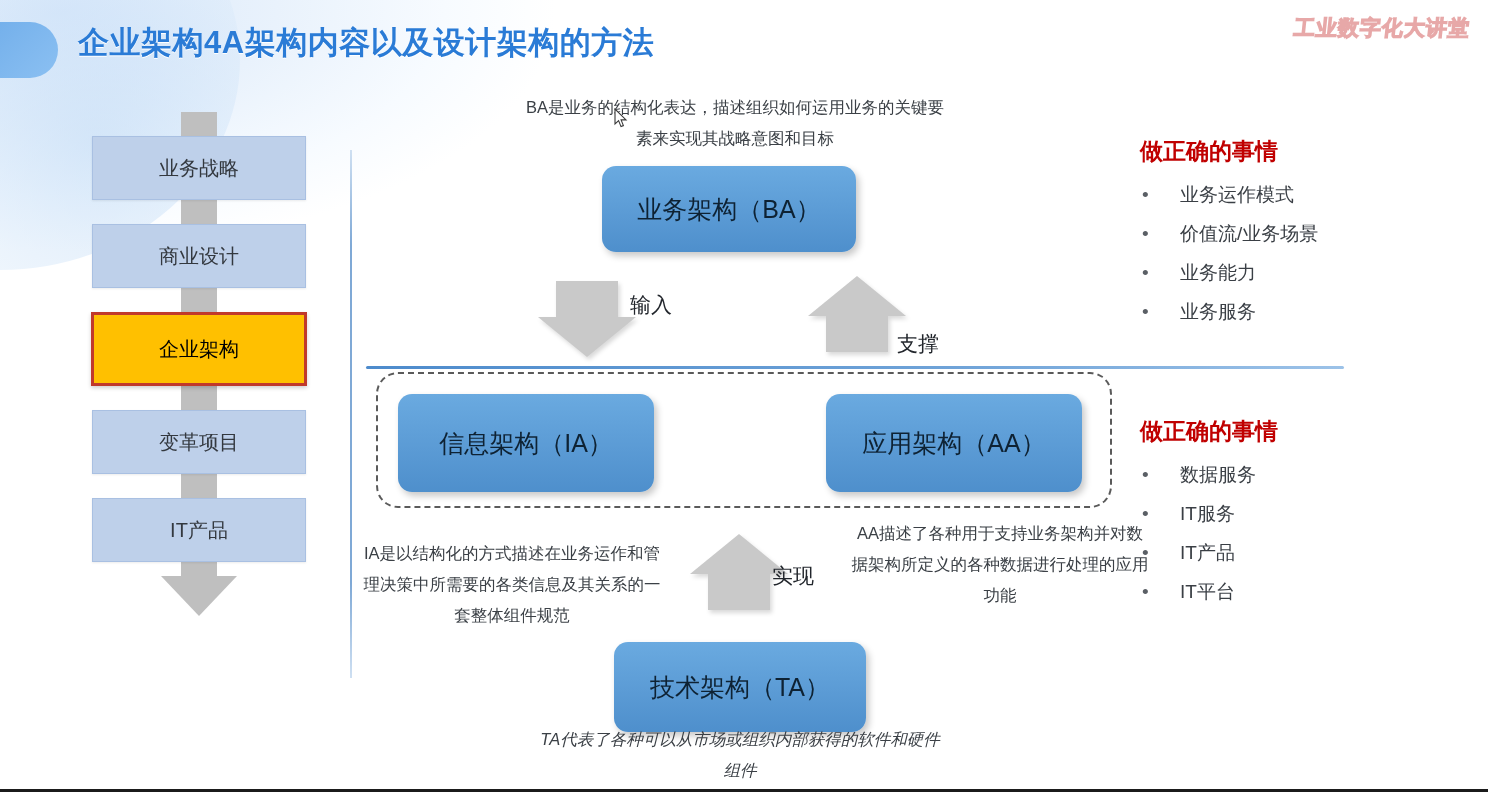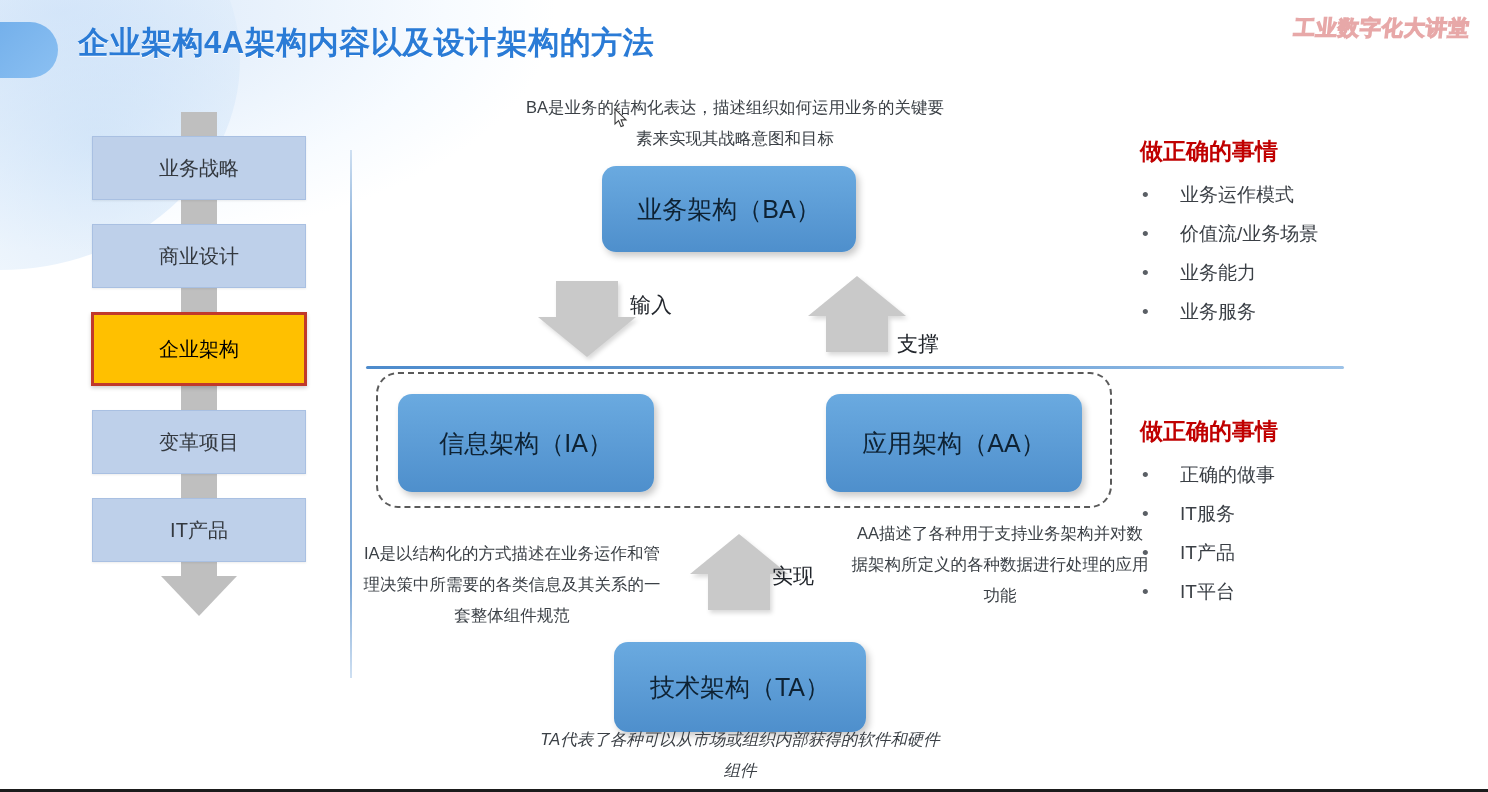--- a/index.html
+++ b/index.html
@@ -216,21 +216,21 @@
       <li><span class="bullet">•</span><span>业务运作模式</span></li>
       <li><span class="bullet">•</span><span>价值流/业务场景</span></li>
       <li><span class="bullet">•</span><span>业务能力</span></li>
       <li><span class="bullet">•</span><span>业务服务</span></li>
     </ul>
   </div>
 
   <div class="panel" id="panel-bottom">
     <div class="panel-title">做正确的事情</div>
     <ul>
-      <li><span class="bullet">•</span><span>正确的做事</span></li>
+      <li><span class="bullet">•</span><span>数据服务</span></li>
       <li><span class="bullet">•</span><span>IT服务</span></li>
       <li><span class="bullet">•</span><span>IT产品</span></li>
       <li><span class="bullet">•</span><span>IT平台</span></li>
     </ul>
   </div>
 
   <svg class="cursor" viewBox="0 0 14 20">
     <path d="M1,1 L1,16 L4.6,12.6 L7,18.6 L9.4,17.6 L7.1,11.9 L12,11.9 Z" fill="#ffffff" stroke="#3a3a3a" stroke-width="1.1"></path>
   </svg>
 

